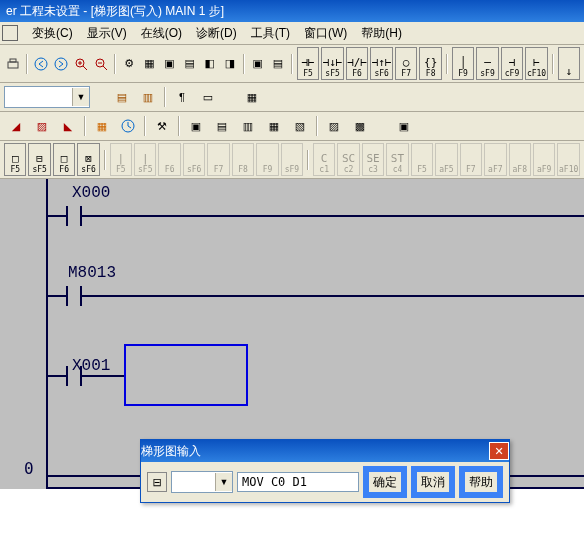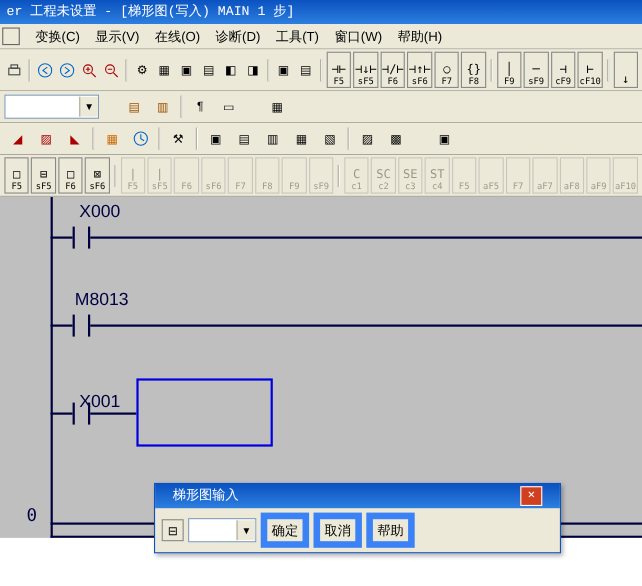--- a/index.html
+++ b/index.html
@@ -1,41 +1,41 @@
 <!DOCTYPE html>
 <html><head>
 <meta charset="utf-8">
 <style>
 html,body{margin:0;padding:0;font-family:"Microsoft YaHei","SimSun",sans-serif;font-size:12px;background:#fff;overflow:hidden}
-.titlebar{background:linear-gradient(#0a52c0,#2d7fe0);color:#fff;height:22px;line-height:22px;padding:0 6px;white-space:nowrap;overflow:hidden;font-family:Liberation Mono, monospace}
+.titlebar{background:linear-gradient(#0a52c0,#2d7fe0);color:#fff;height:22px;line-height:22px;padding:0 6px;white-space:nowrap;overflow:hidden;font-family:Liberation Sans, sans-serif}
 .menubar{background:#ece9d8;height:22px;border-bottom:1px solid #aca899;display:flex;align-items:center;padding:0 2px;gap:2px}
 .menu-item{padding:13px 6px;cursor:pointer}
 .toolbar{background:#ece9d8;border-bottom:1px solid #aca899;padding:2px 4px;display:flex;align-items:center;gap:2px;flex-wrap:nowrap;overflow:hidden}
 .tbtn{width:22px;height:22px;border:1px solid #ece9d8;display:inline-flex;align-items:center;justify-content:center;cursor:pointer;font-size:11px}
 .sep{width:1px;height:20px;background:#aca899;margin:0 2px;border-right:1px solid #fff}
 .fkey{width:28px;height:30px;border:1px solid #888;background:#ece9d8;display:inline-flex;flex-direction:column;align-items:center;justify-content:flex-end;font-size:8px;font-family:monospace;cursor:pointer;line-height:9px;padding-bottom:1px}
 .fkey .sym{height:14px;display:flex;align-items:center;justify-content:center;font-size:11px}
 .fkey-row{background:#ece9d8;border-bottom:1px solid #aca899;padding:2px 4px;display:flex;align-items:center;gap:2px;flex-wrap:nowrap;overflow:hidden}
 .fkey.dim{opacity:0.35}
 .combo{height:20px;width:84px;border:1px solid #7f9db9;background:#fff;display:inline-flex;align-items:center;justify-content:flex-end}
 .combo .arrow{width:16px;height:18px;background:#ece9d8;border-left:1px solid #aca899;display:flex;align-items:center;justify-content:center;font-size:9px}
 .ladder-area{background:#bfbfbf;height:357px;position:relative;overflow:hidden}
 .rail{position:absolute;top:0;bottom:0;width:2px;background:#000040}
 .rail.left{left:46px}
 .rung{position:absolute;left:46px;height:60px}
 .wire{position:absolute;height:2px;background:#000040}
 .contact{position:absolute;width:16px;height:20px;top:22px}
 .contact .l{position:absolute;left:0;top:0;width:2px;height:20px;background:#000040}
 .contact .r{position:absolute;right:0;top:0;width:2px;height:20px;background:#000040}
-.label{position:absolute;font-family:Liberation Sans, sans-serif;font-size:16px;color:#000040}
+.label{position:absolute;font-family:Liberation Mono, monospace;font-size:16px;color:#000040}
 .cursor-box{position:absolute;border:2px solid #0000e0;width:120px;height:58px}
 .stepnum{position:absolute;left:24px;font-family:monospace;font-size:16px;color:#000040}
 
 .dlg{position:absolute;left:140px;top:430px;width:368px;border:1px solid #0a52c0;background:#ece9d8;box-shadow:2px 2px 4px rgba(0,0,0,.3)}
-.dlg .titlebar{display:flex;align-items:center;justify-content:space-between;height:22px;padding:0 16px}
+.dlg .titlebar{display:flex;align-items:center;justify-content:space-between;height:22px;padding:0 0}
 .dlg .close{width:18px;height:16px;background:#d04020;color:#fff;display:flex;align-items:center;justify-content:center;font-size:11px;border:1px solid #fff;cursor:pointer}
 .dlg-body{padding:4px 6px;display:flex;align-items:center;gap:4px}
 .dlg-btn{height:20px;padding:0 4px;border:6px solid #3b82f6;background:#ece9d8;font-size:12px;cursor:pointer;display:inline-flex;align-items:center}
 .txtbox{height:18px;border:1px solid #7f9db9;background:#fff;font-family:monospace;font-size:12px;padding:0 4px;flex:1;min-width:0}
 .edge{position:absolute;left:0;top:478px;right:0;height:55px;background:#fff}
 svg{display:block}
 </style>
 </head>
 <body>
 
@@ -329,18 +329,19 @@
   <div class="dlg" style="top:260px">
     <div class="titlebar">
       <span>梯形图输入</span>
       <span class="close">✕</span>
     </div>
     <div class="dlg-body">
       <span class="tbtn" style="border:1px solid #888;width:18px;height:18px">⊟</span>
       <span class="combo" style="width:60px">
           <span class="arrow">▼</span>
         </span>
+      <input class="txtbox" value="MOV C0 D1" style="">
       <span class="dlg-btn">确定</span>
       <span class="dlg-btn">取消</span>
       <span class="dlg-btn">帮助</span>
     </div>
   </div>
 </div>
 
 </body></html>

